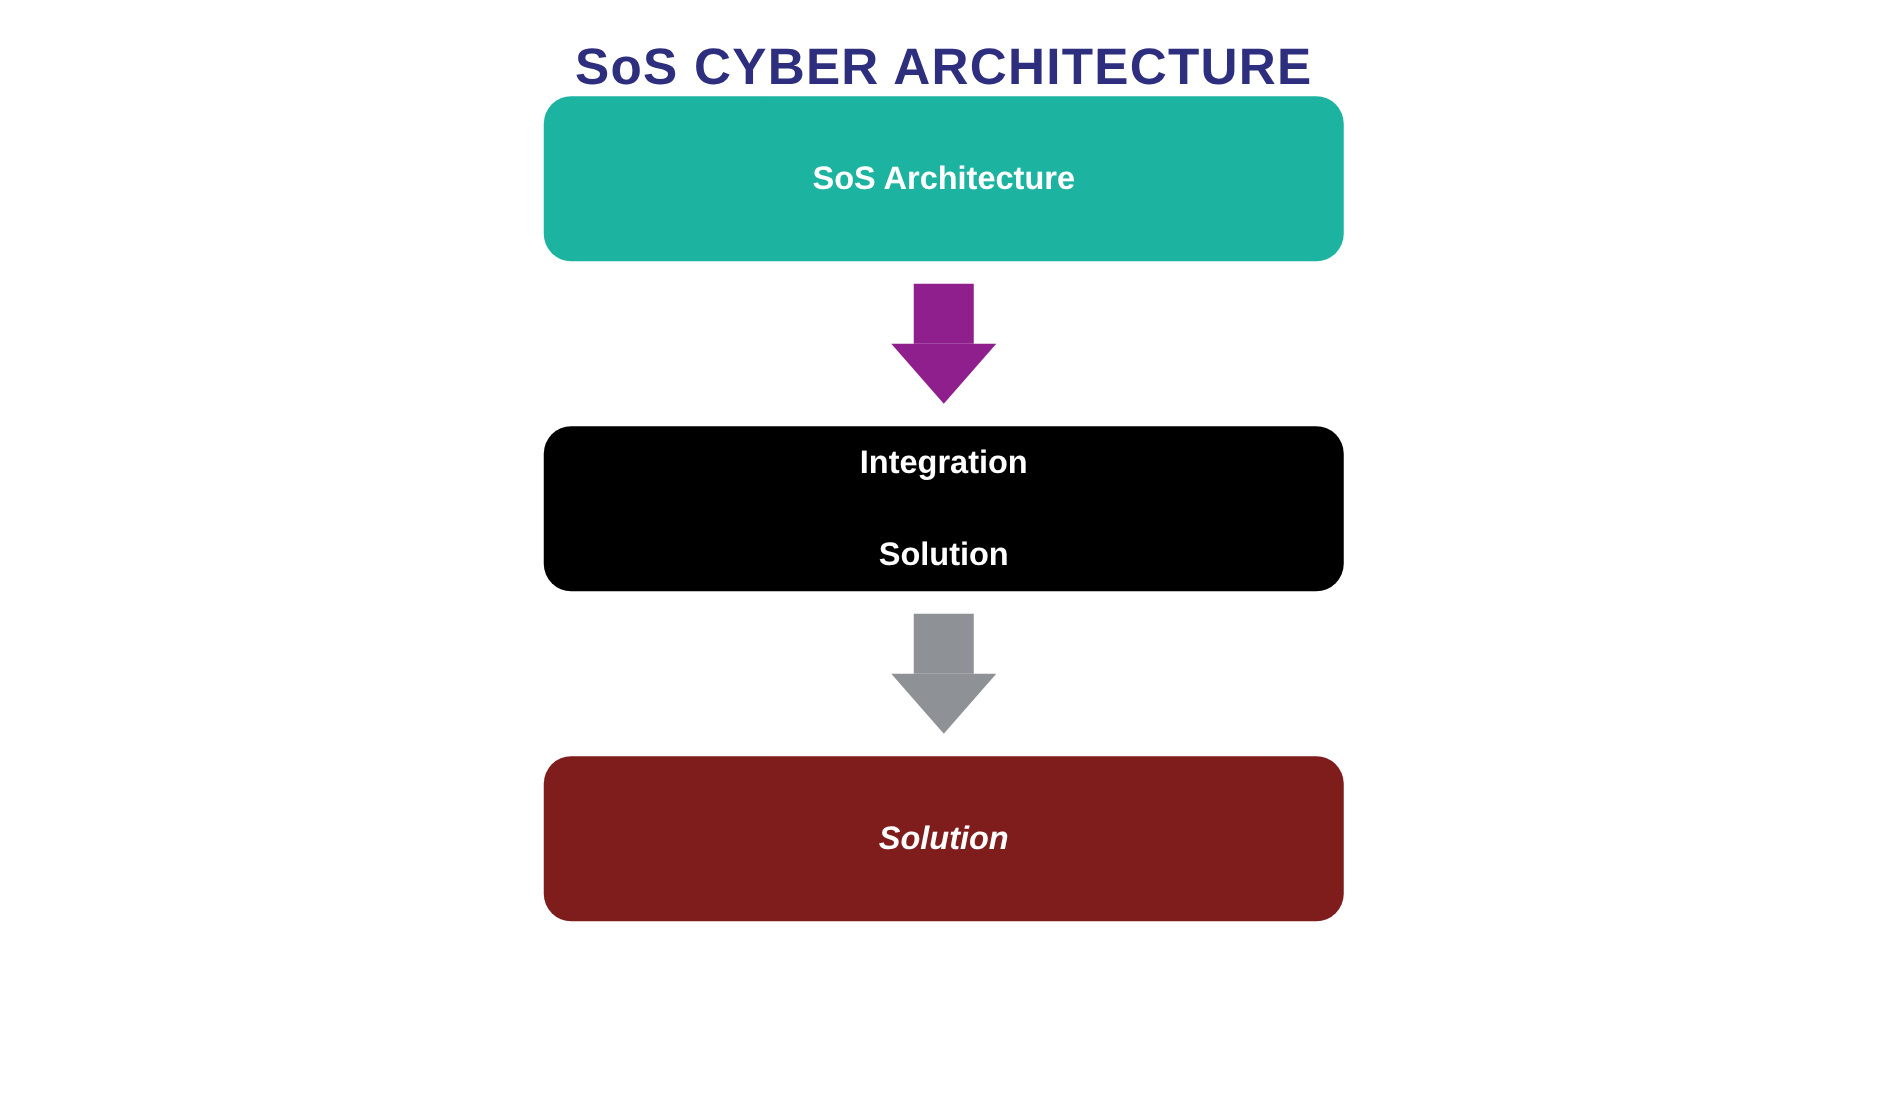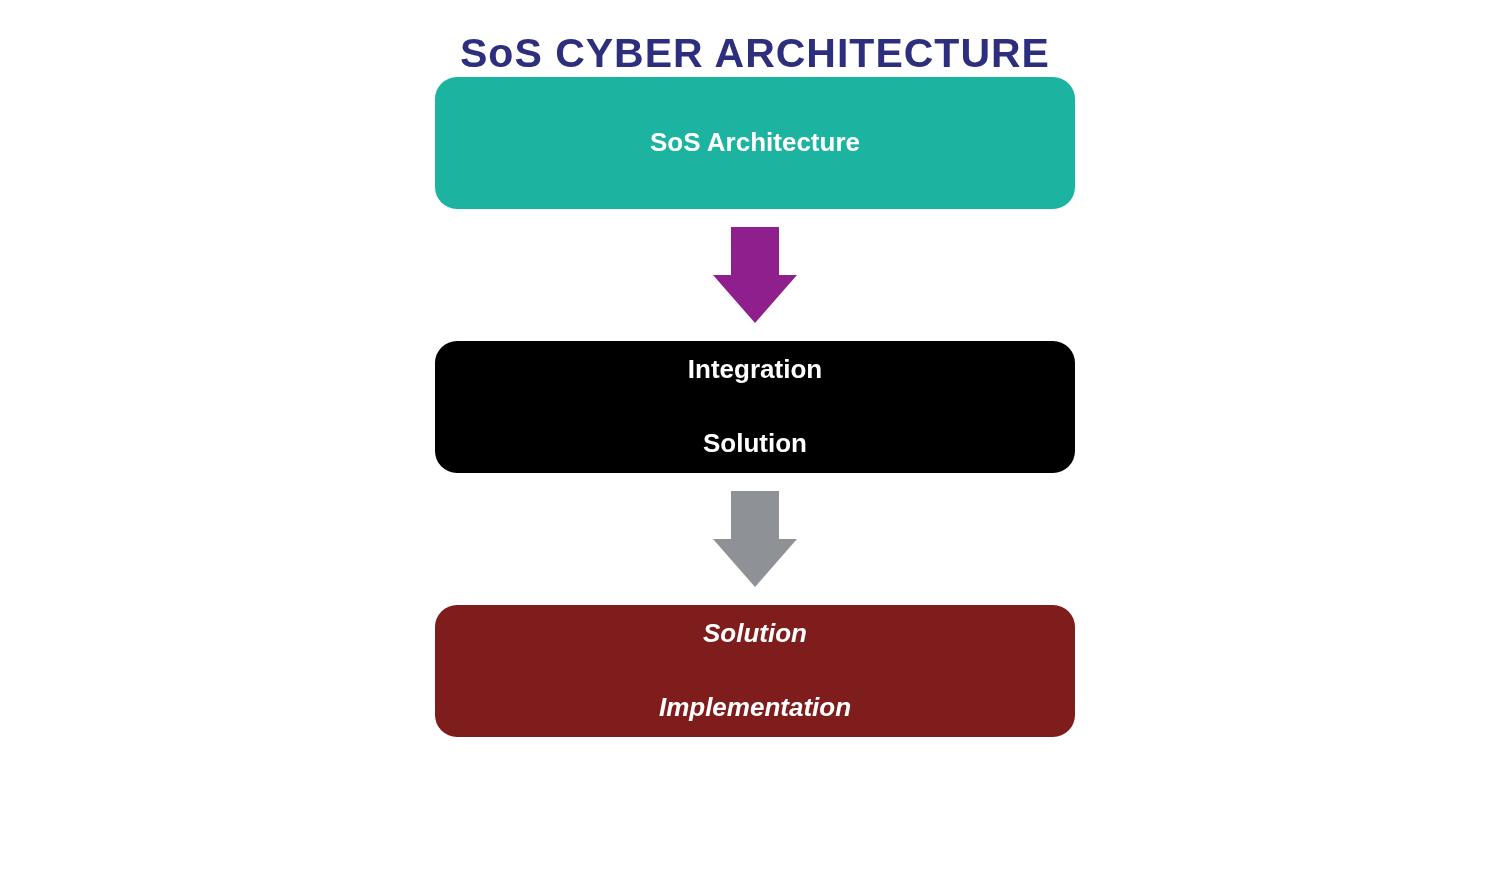--- a/index.html
+++ b/index.html
@@ -87,16 +87,15 @@
     <span>Solution</span>
   </div>
 
   <div class="arrow arrow-gray">
     <div class="arrow-stem"></div>
     <div class="arrow-head"></div>
   </div>
 
   <div class="box box-gray">
     <span>Solution</span>
-    <span>Implementation</span>
   </div>
 
 </div>
 
 </body></html>

